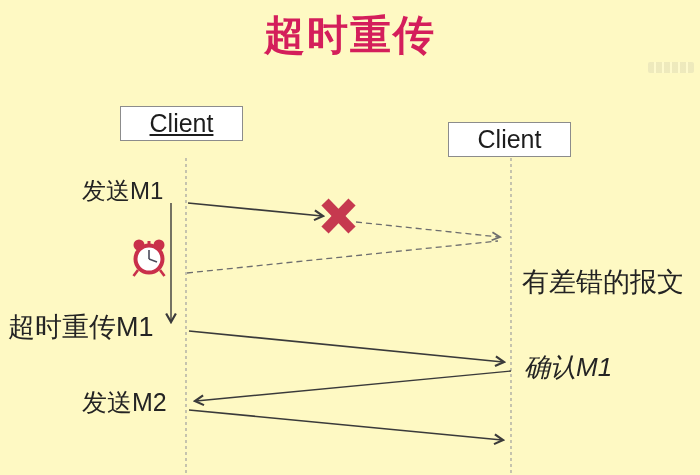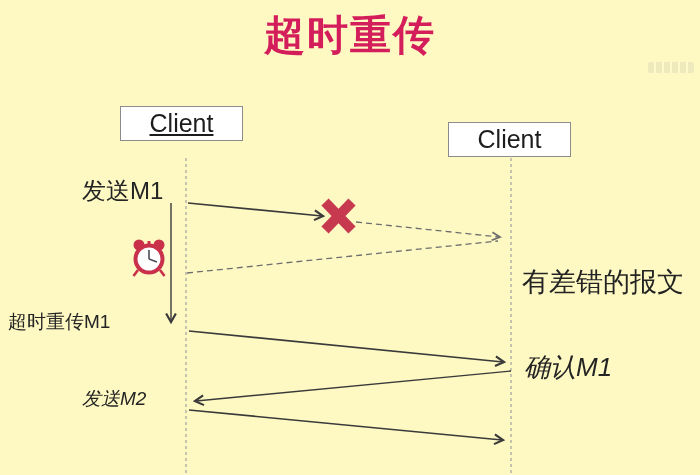--- a/index.html
+++ b/index.html
@@ -23,22 +23,22 @@
   }
   .actor-box{
     position:absolute;width:121px;height:33px;border:1.5px solid var(--box-border);
     display:flex;align-items:center;justify-content:center;
     font-size:25px;color:#1c1c1c;background:#fff;
   }
   .actor-client{left:120px;top:106px;text-decoration:underline;}
   .actor-server{left:448px;top:122px;}
   .lbl{position:absolute;color:var(--label);white-space:nowrap;}
   .lbl-send-m1{left:82px;top:175px;font-size:24px;}
-  .lbl-retransmit{left:8px;top:309px;font-size:19px;text-align:right;}
-  .lbl-send-m2{left:82px;top:386px;font-size:19px;font-style:italic;}
+  .lbl-retransmit{left:8px;top:309px;font-size:27px;text-align:right;}
+  .lbl-send-m2{left:82px;top:386px;font-size:25px;}
   .lbl-error{left:522px;top:226px;font-size:27px;margin-top:38px;}
   .lbl-ack{left:524px;top:350px;font-size:26px;font-style:italic;}
 </style>
 </head>
 <body>
 
 <div class="stage">
 
   <div class="title">超时重传</div>
   <div class="watermark"></div>

